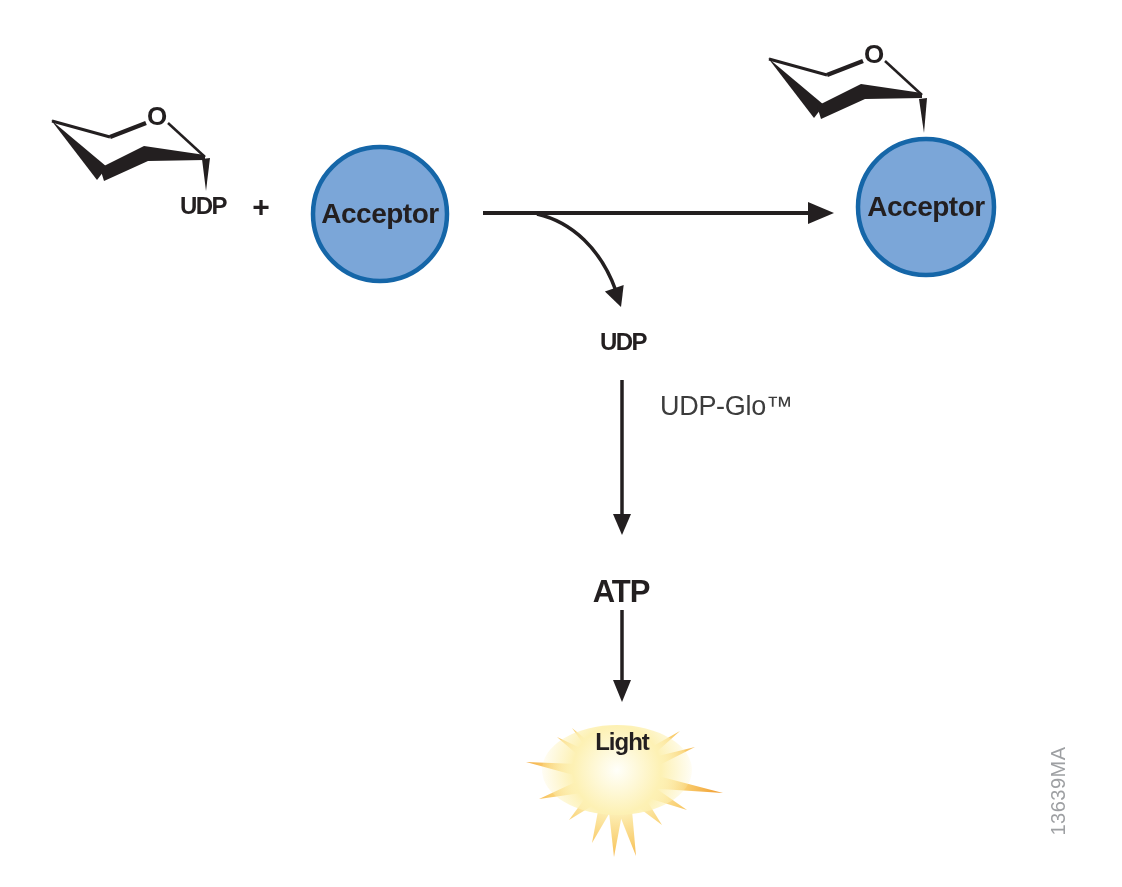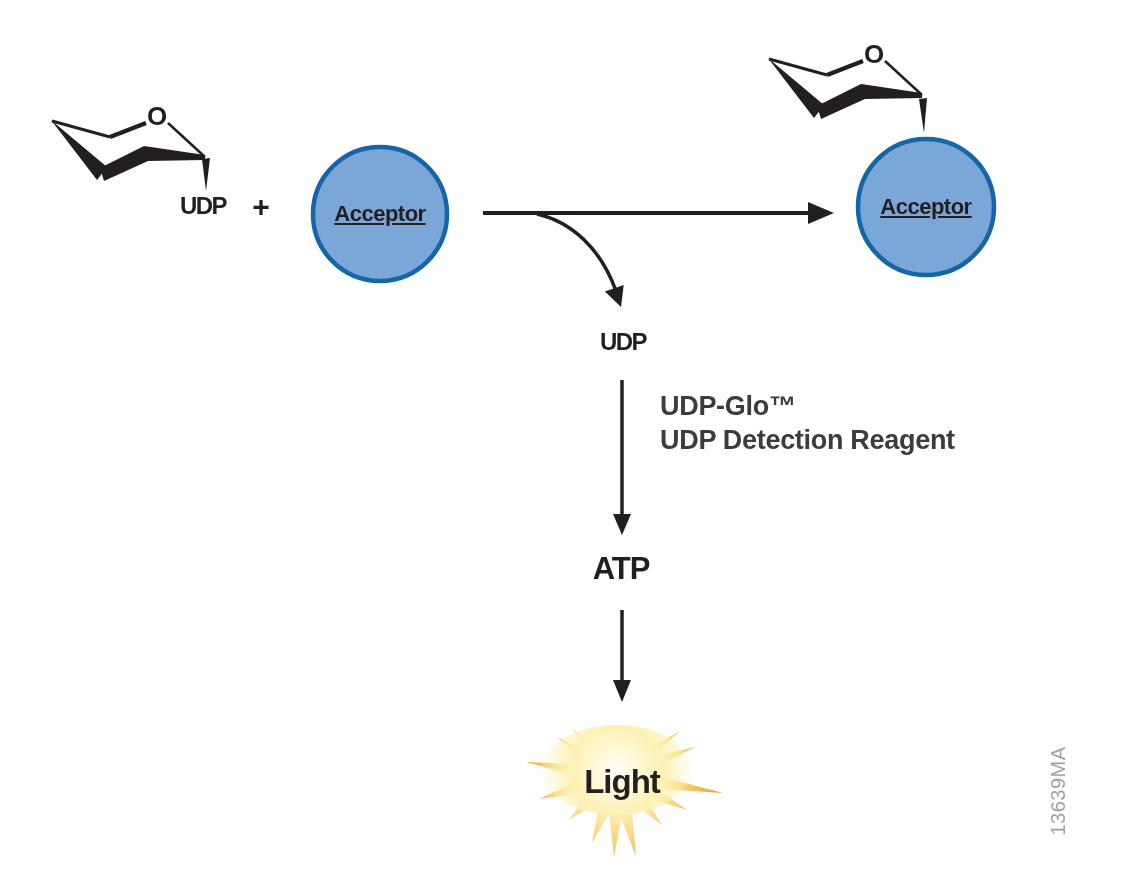--- a/index.html
+++ b/index.html
@@ -11,28 +11,28 @@
     font-family:"Liberation Sans","DejaVu Sans",sans-serif;
     color:#231F20;
   }
   #scheme-svg{position:absolute;left:0;top:0;z-index:1;}
   .txt{position:absolute;z-index:2;white-space:nowrap;}
   .bold{font-weight:700;color:#231F20;}
   .center{text-align:center;}
   .ring-o{font-size:26px;line-height:26px;width:22px;}
   .udp-label{font-size:24px;line-height:32px;letter-spacing:-1.5px;width:100px;}
   .plus{font-size:30px;line-height:30px;width:30px;}
-  .acceptor{font-size:22px;line-height:28px;letter-spacing:-0.5px;width:140px;text-decoration:underline;}
+  .acceptor{font-size:28px;line-height:28px;letter-spacing:-0.5px;width:140px;}
   .enzyme{font-size:31px;line-height:32px;letter-spacing:-1.5px;width:360px;}
   .reagent{
-    font-size:27px;line-height:34px;font-weight:700;
+    font-size:27px;line-height:34px;font-weight:400;
     color:#3C3C3C;letter-spacing:-0.3px;
   }
   .atp-label{font-size:31px;line-height:32px;letter-spacing:-1px;width:100px;}
-  .light-label{font-size:33px;line-height:34px;letter-spacing:-1px;width:140px;z-index:3;margin-top:40px;}
+  .light-label{font-size:24px;line-height:34px;letter-spacing:-1px;width:140px;z-index:3;}
   .watermark{
     font-size:20px;line-height:24px;color:#9EA0A3;font-weight:400;
     width:100px;height:24px;text-align:center;letter-spacing:0.5px;
     transform:rotate(-90deg);transform-origin:center center;
   }
 </style>
 </head>
 <body>
 
 <div id="canvas">
@@ -120,22 +120,21 @@
   <div class="txt bold center plus" style="left:246px;top:192px;">+</div>
 
   <div class="txt bold center acceptor" style="left:310px;top:200px;">Acceptor</div>
   <div class="txt bold center acceptor" style="left:856px;top:193px;">Acceptor</div>
 
 
   <div class="txt bold center udp-label" style="left:573px;top:326px;">UDP</div>
 
   <div class="txt reagent" style="left:660px;top:389px;">
     <div>UDP-Glo™</div>
-    <div>UDP Detection Reagent</div>
   </div>
 
-  <div class="txt bold center atp-label" style="left:571px;top:553px;text-align:center;">ATP</div>
+  <div class="txt bold center atp-label" style="left:571px;top:576px;text-align:center;">ATP</div>
 
   <div class="txt bold center light-label" style="left:552px;top:725px;">Light</div>
 
   <div class="txt watermark" style="left:1008px;top:779px;">13639MA</div>
 
 </div>
 
 </body></html>

